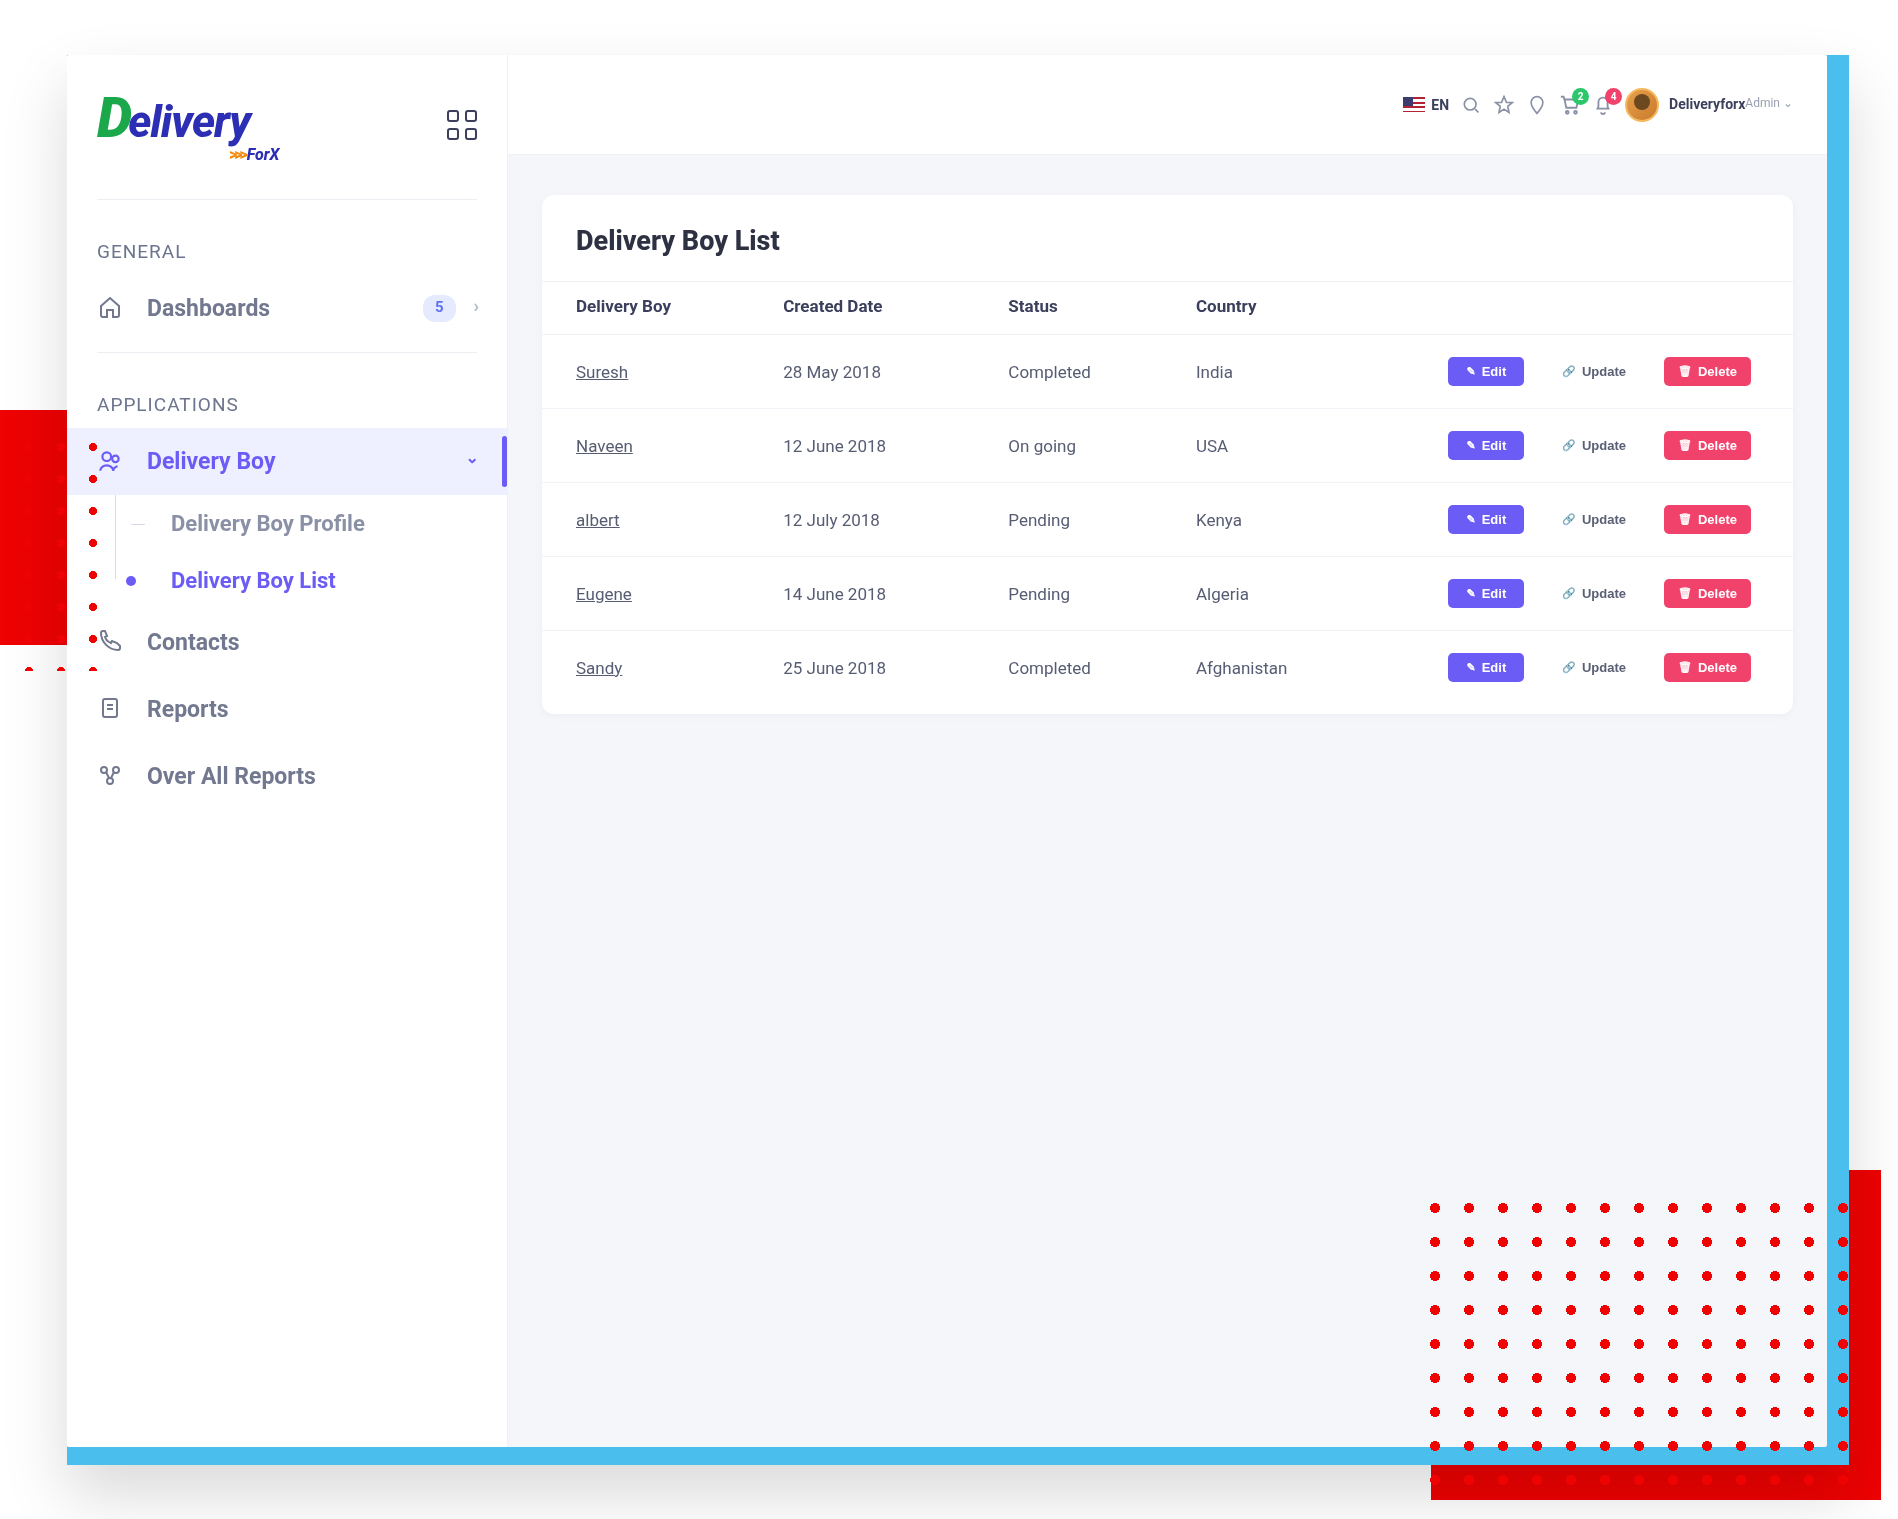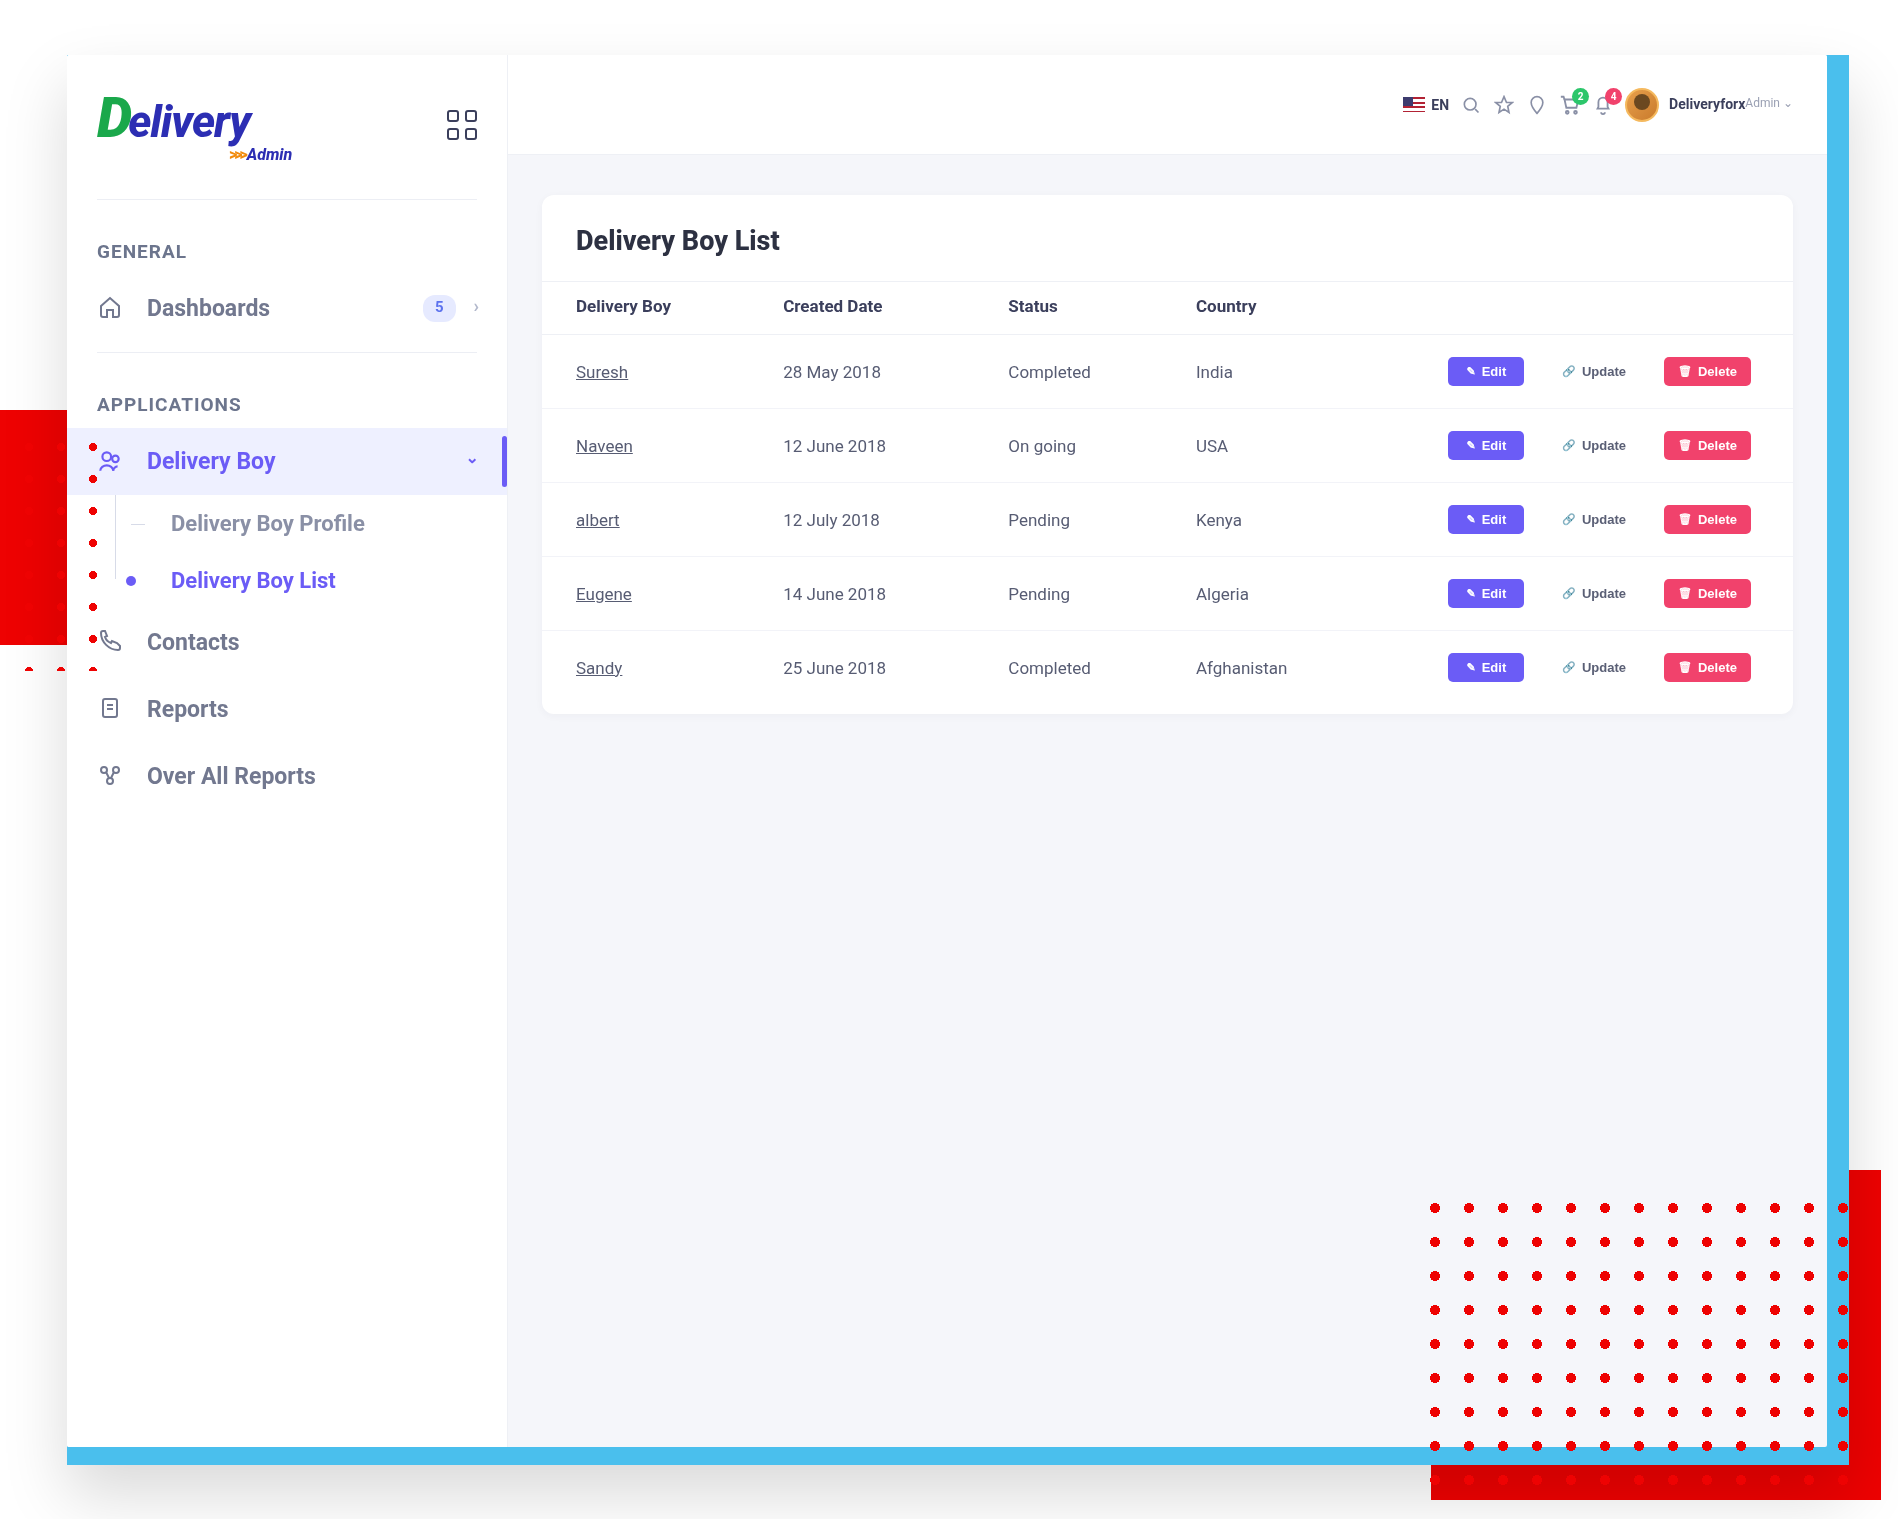--- a/index.html
+++ b/index.html
@@ -121,21 +121,21 @@
     grid-template-rows: 1fr 1fr;
     gap: 6px;
     cursor: pointer;
   }
   .grid-icon div { border: 2.5px solid #3b3f5c; border-radius: 3px; }
 
   .sidebar-hr { height: 1px; background: #eceef4; margin: 10px 30px 18px 30px; }
 
   .section-title {
     font-size: 19px;
-    font-weight: 700;
+    font-weight: 400;
     color: #6c758d;
     letter-spacing: 1px;
     padding: 22px 30px 12px 30px;
   }
 
   .nav-item {
     display: flex;
     padding: 20px 28px;
     font-size: 23px;
     font-weight: 700;
@@ -356,21 +356,21 @@
 
   <aside class="sidebar">
     <div class="logo-row">
       <div>
         <div class="logo">
           <span class="d">D</span>
           <span class="rest">elivery</span>
         </div>
         <div class="logo-sub">
           <span class="chev">&gt;&gt;&gt;</span>
-          <span class="forx">Admin</span>
+          <span class="forx">ForX</span>
         </div>
       </div>
       <div class="grid-icon">
         <div></div>
             <div></div>
             <div></div>
             <div></div>
       </div>
     </div>
 

